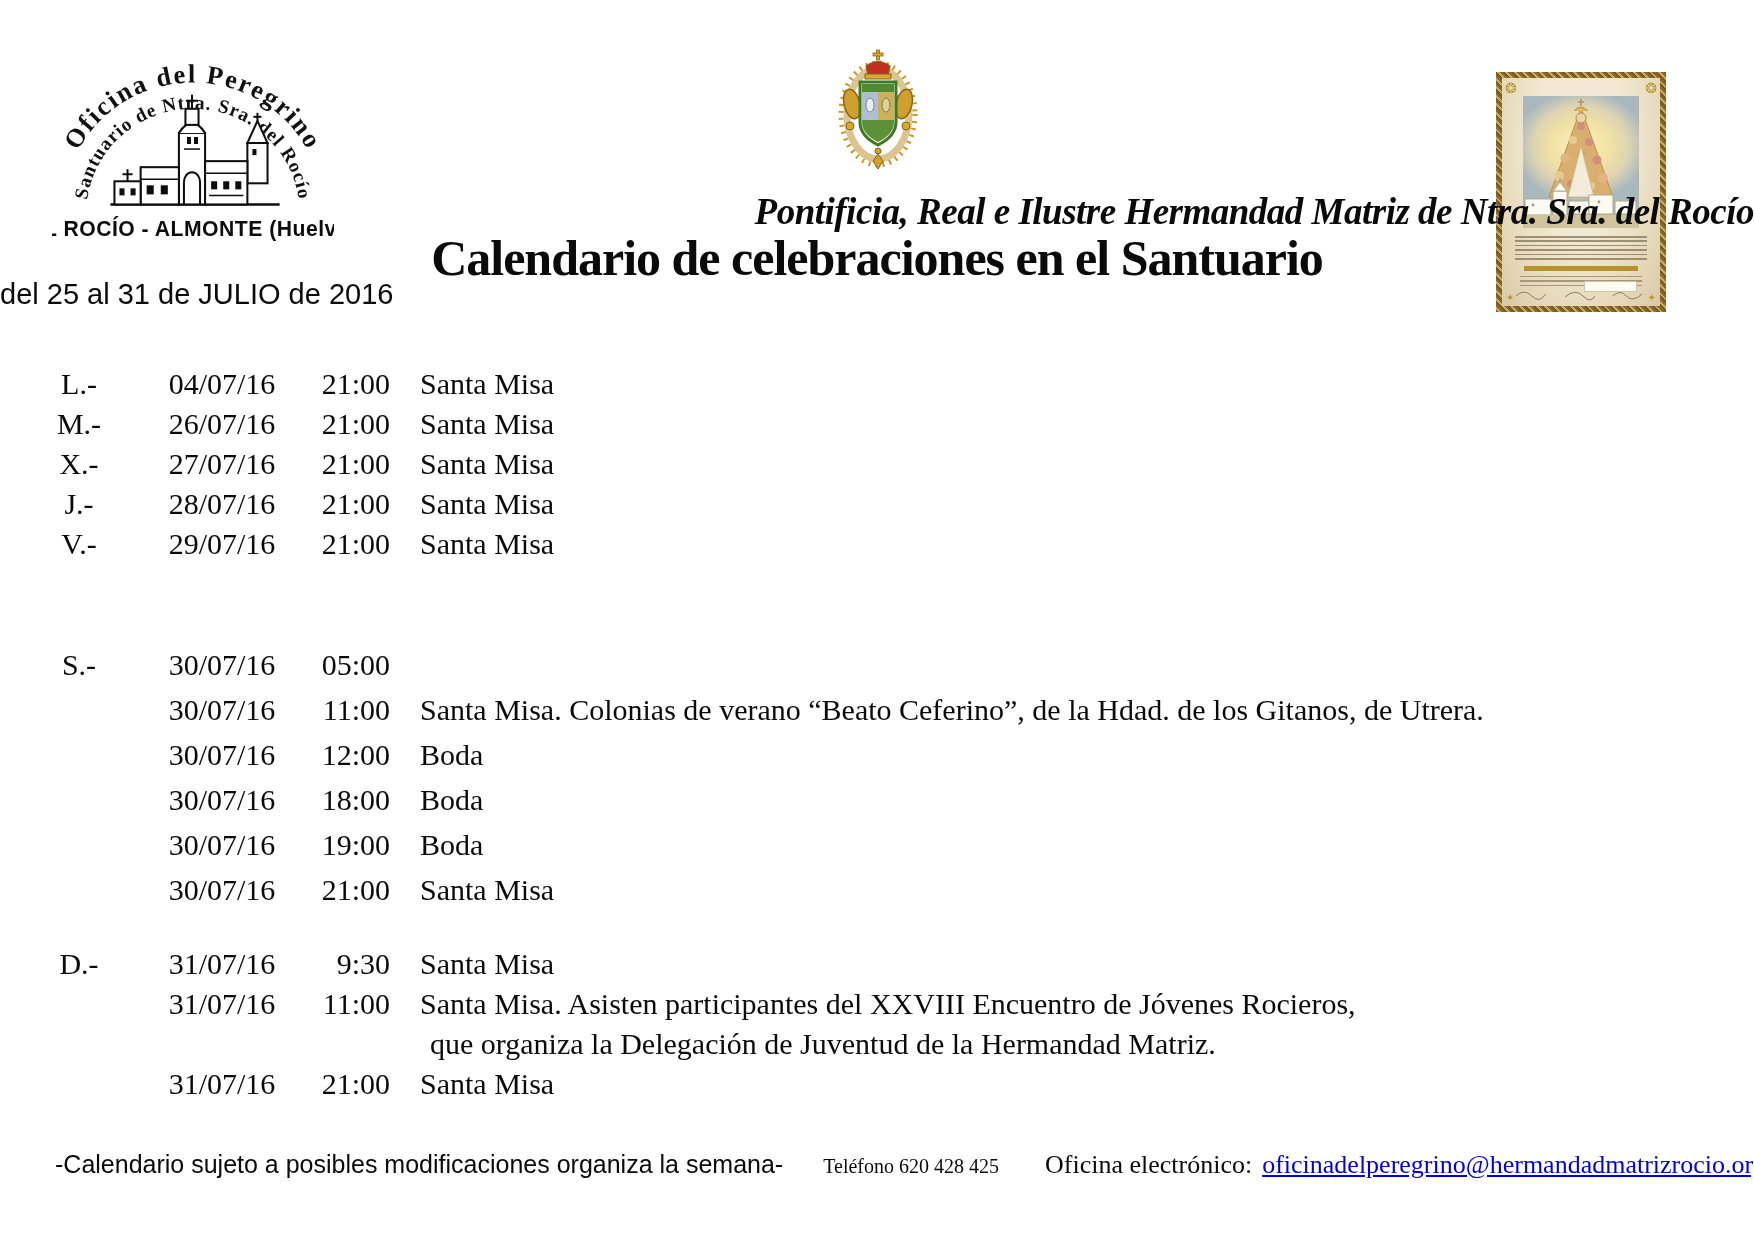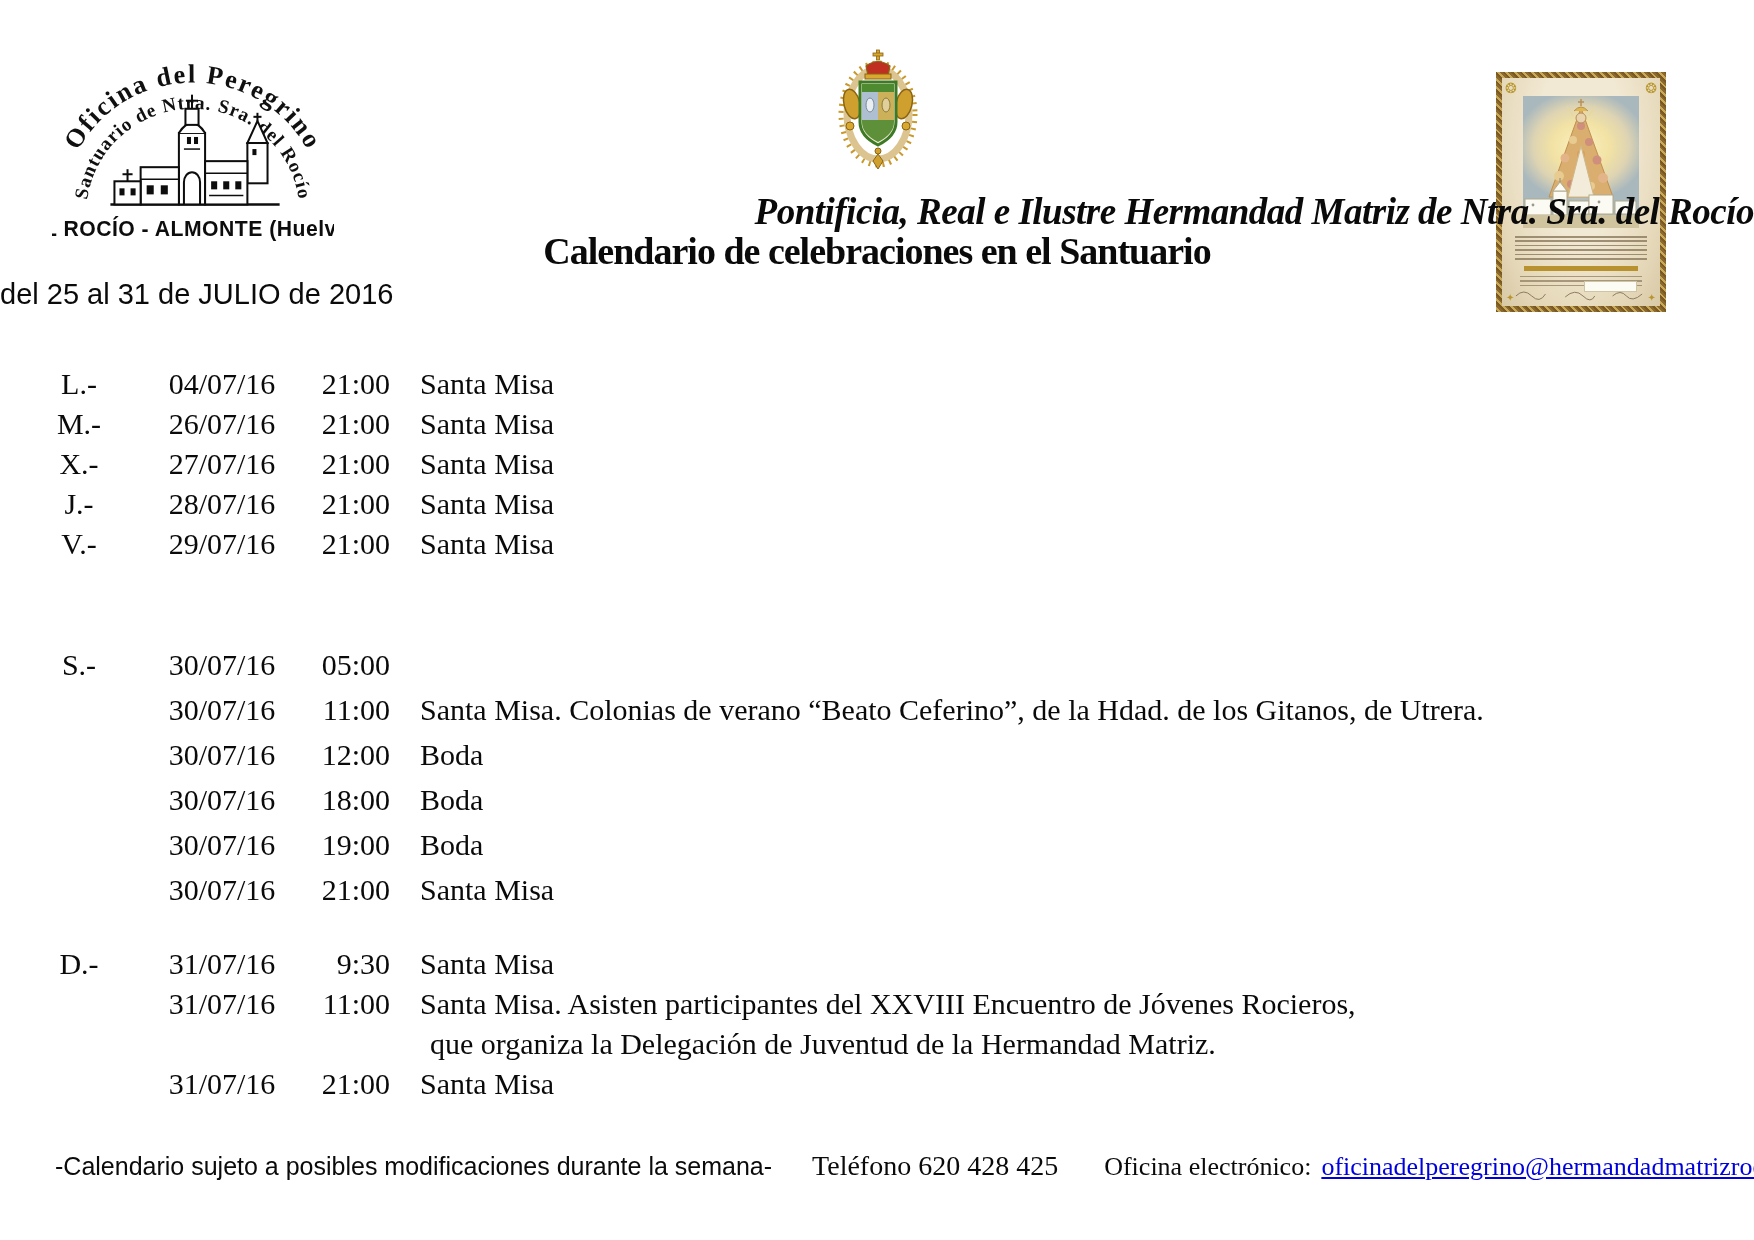--- a/index.html
+++ b/index.html
@@ -26,41 +26,41 @@
   .print-goldline{position:absolute;left:22px;right:22px;top:188px;height:5px;background:#b8922e;}
   .print-lines2{position:absolute;left:18px;right:18px;top:198px;height:13px;
          background:repeating-linear-gradient(#8a7a5e 0 1.4px,transparent 1.4px 4.3px);opacity:.7;}
   .print-whitebox{position:absolute;left:52%;top:203px;width:32%;height:9px;background:#fcfbf4;border:1px solid #cfc4a4;}
   .print-sigs{position:absolute;left:8px;right:8px;bottom:4px;height:18px;}
 
   
   .title1{position:absolute;left:0;right:0;top:190px;text-align:right;
           font-size:37px;font-weight:bold;font-style:italic;letter-spacing:-.5px;}
   .title2{position:absolute;left:0;right:0;top:229px;text-align:center;
-          font-size:38px;font-weight:bold;letter-spacing:-1px;}
+          font-size:50px;font-weight:bold;letter-spacing:-1px;}
   .subtitle{position:absolute;left:0;right:0;top:278px;
           font-family:"Liberation Sans","DejaVu Sans",sans-serif;font-size:29px;}
 
   
   .schedule{position:absolute;left:0;top:364px;width:1754px;font-size:30px;}
   .row{display:grid;grid-template-columns:158px 128px 106px auto;white-space:nowrap;}
   .g1 .row,.g3 .row{line-height:40px;}
   .g2 .row{line-height:45px;}
   .g2{margin-top:78px;}
   .g3{margin-top:32px;}
   .c-day{text-align:center;}
   .c-date{text-align:center;}
   .c-time{text-align:right;padding-right:2px;}
   .c-desc{padding-left:28px;}
   .row.indent .c-desc{padding-left:38px;}
 
   
   .footer{position:absolute;left:55px;top:1150px;display:flex;align-items:baseline;white-space:nowrap;}
   .foot-note{font-family:"Liberation Sans","DejaVu Sans",sans-serif;font-size:25px;}
-  .foot-phone{margin-left:40px;font-size:28px;}
+  .foot-phone{margin-left:40px;font-size:20px;}
   .foot-email-label{margin-left:46px;font-size:26px;}
   .foot-email-link{margin-left:10px;font-size:26px;color:#0000dd;text-decoration:underline;cursor:pointer;}
 </style>
 </head>
 <body>
 
 <div class="page">
 
   <div class="stamp">
     <svg viewBox="0 0 280 200" width="282" height="202">
@@ -300,19 +300,19 @@
         <div class="row">
           <div class="c-day"></div>
           <div class="c-date">31/07/16</div>
           <div class="c-time">21:00</div>
           <div class="c-desc">Santa Misa</div>
         </div>
       </div>
     </div>
 
   <div class="footer">
-    <span class="foot-note">-Calendario sujeto a posibles modificaciones durante la semana-</span>
+    <span class="foot-note">-Calendario sujeto a posibles modificaciones organiza la semana-</span>
     <span class="foot-phone">Teléfono 620 428 425</span>
     <span class="foot-email-label">Oficina electrónico:</span>
     <a class="foot-email-link">oficinadelperegrino@hermandadmatrizrocio.org</a>
   </div>
 
 </div>
 
 </body></html>

